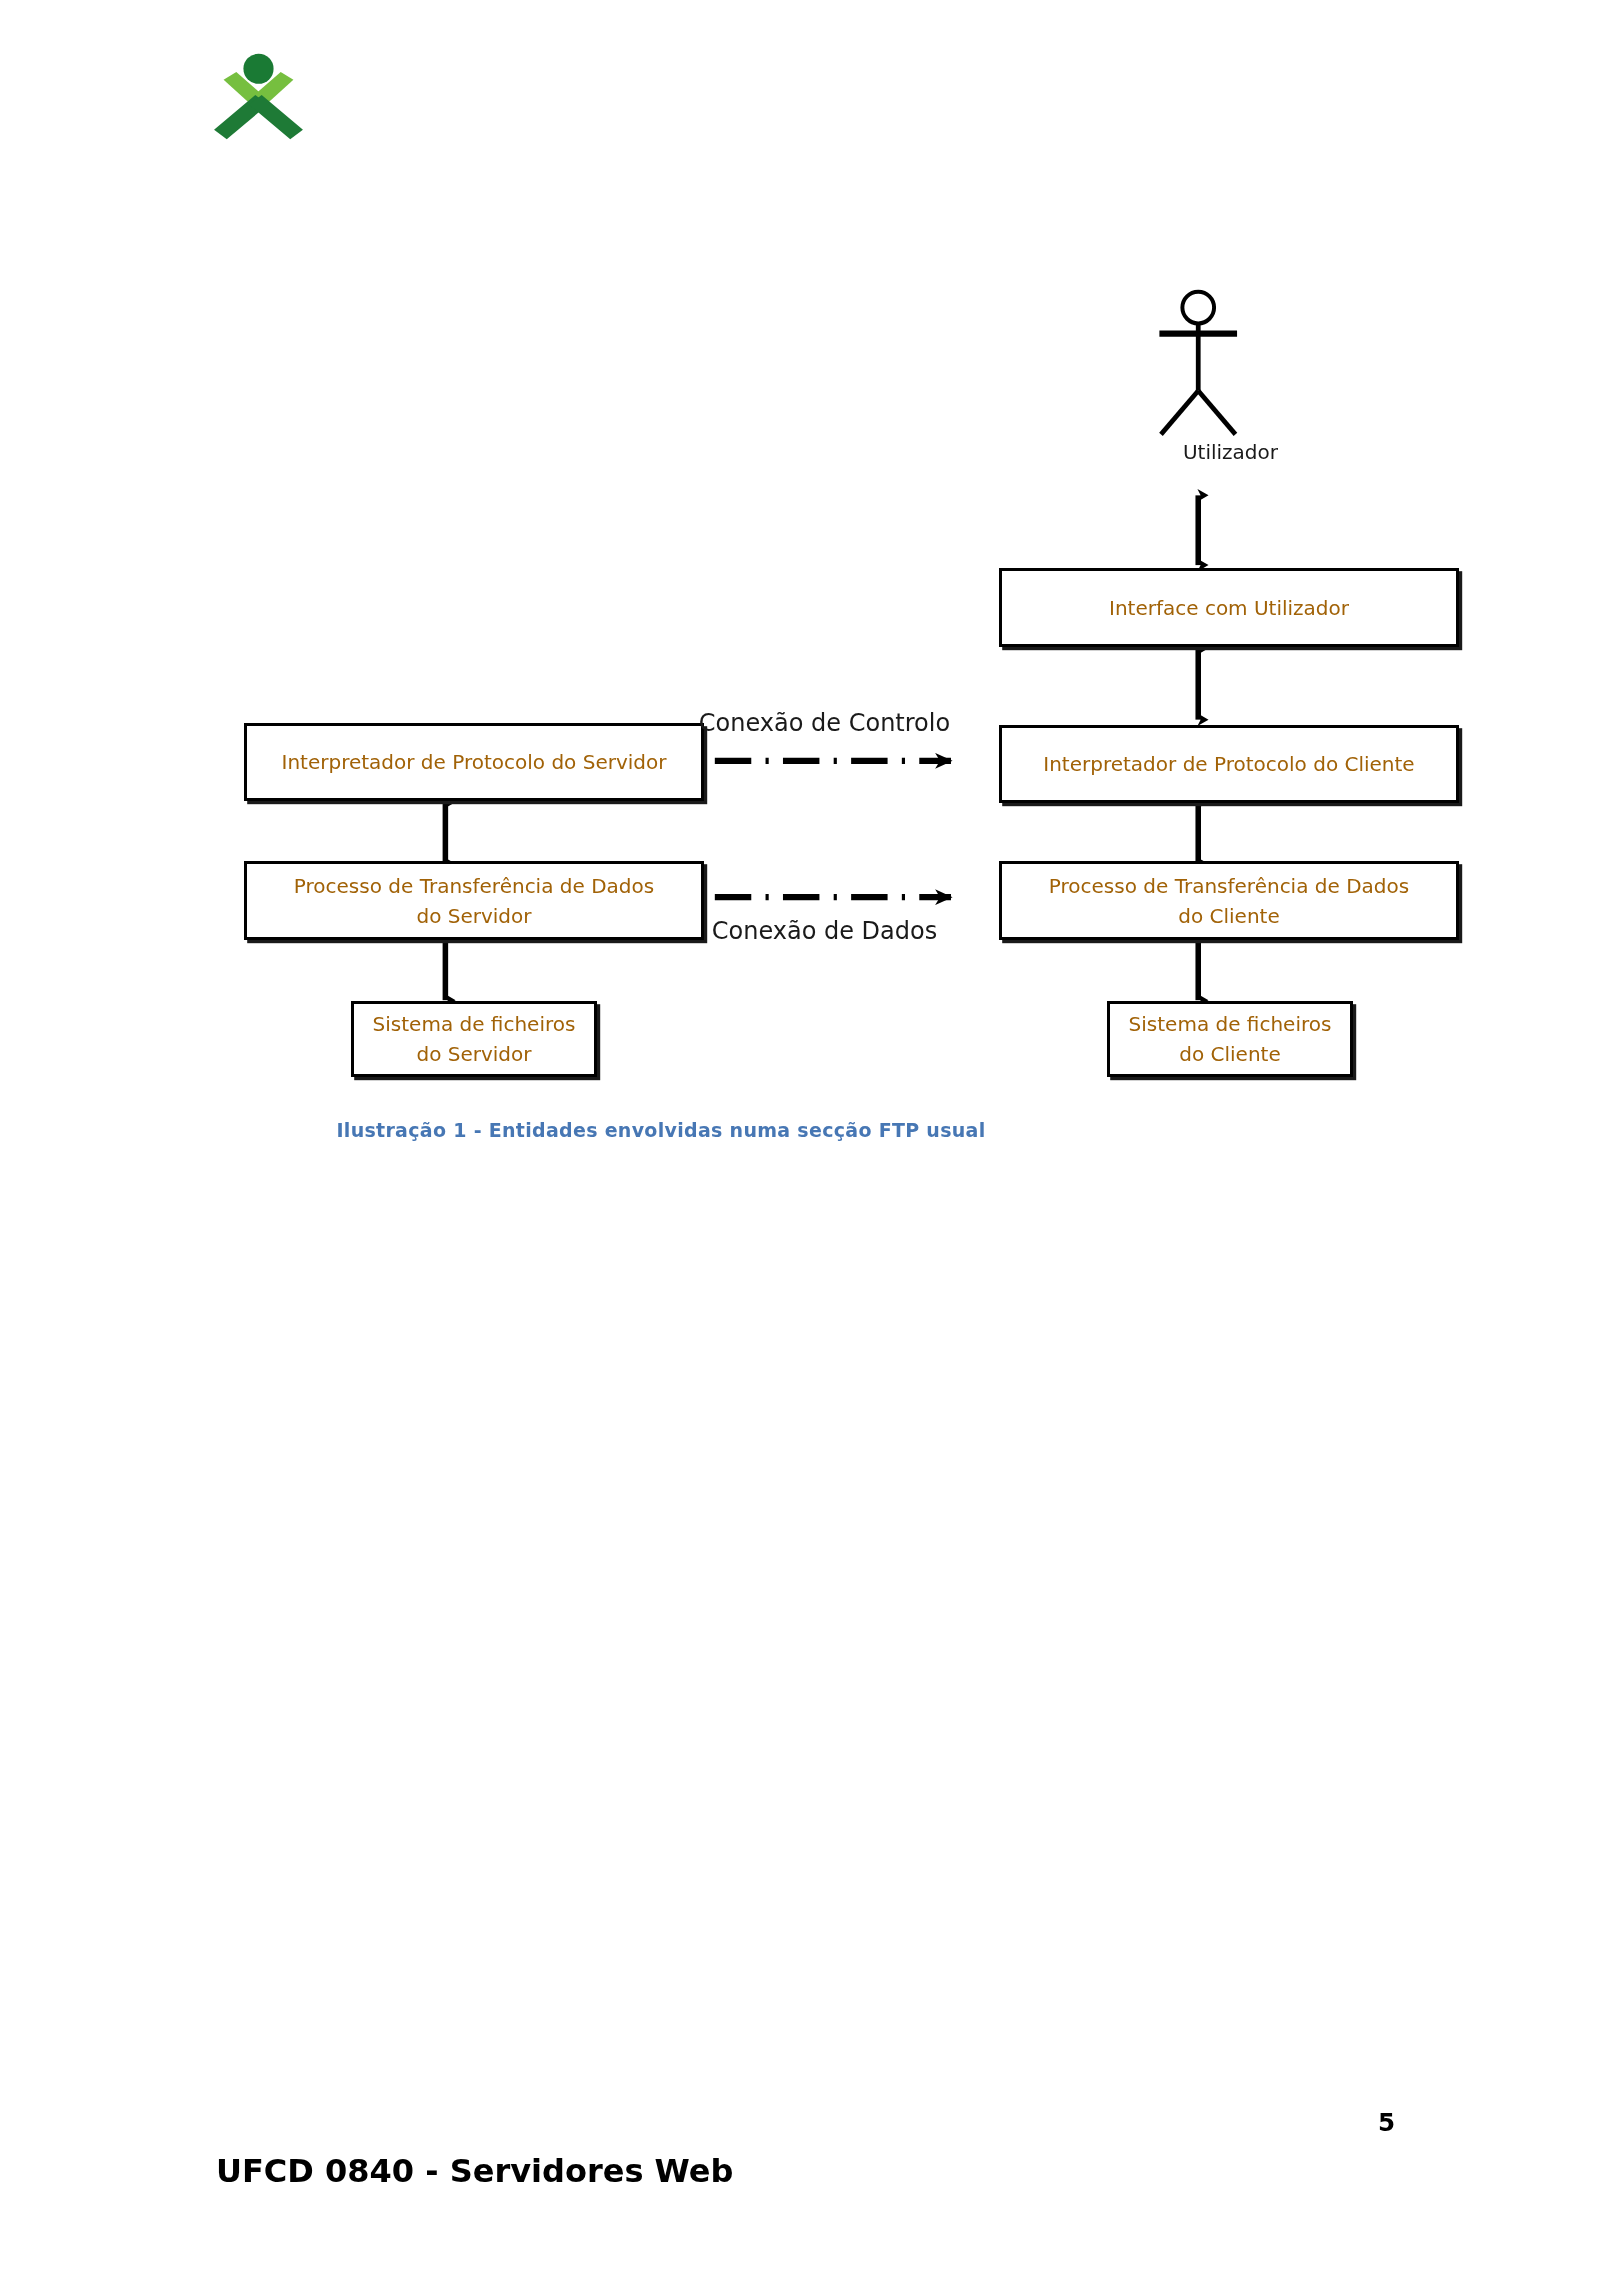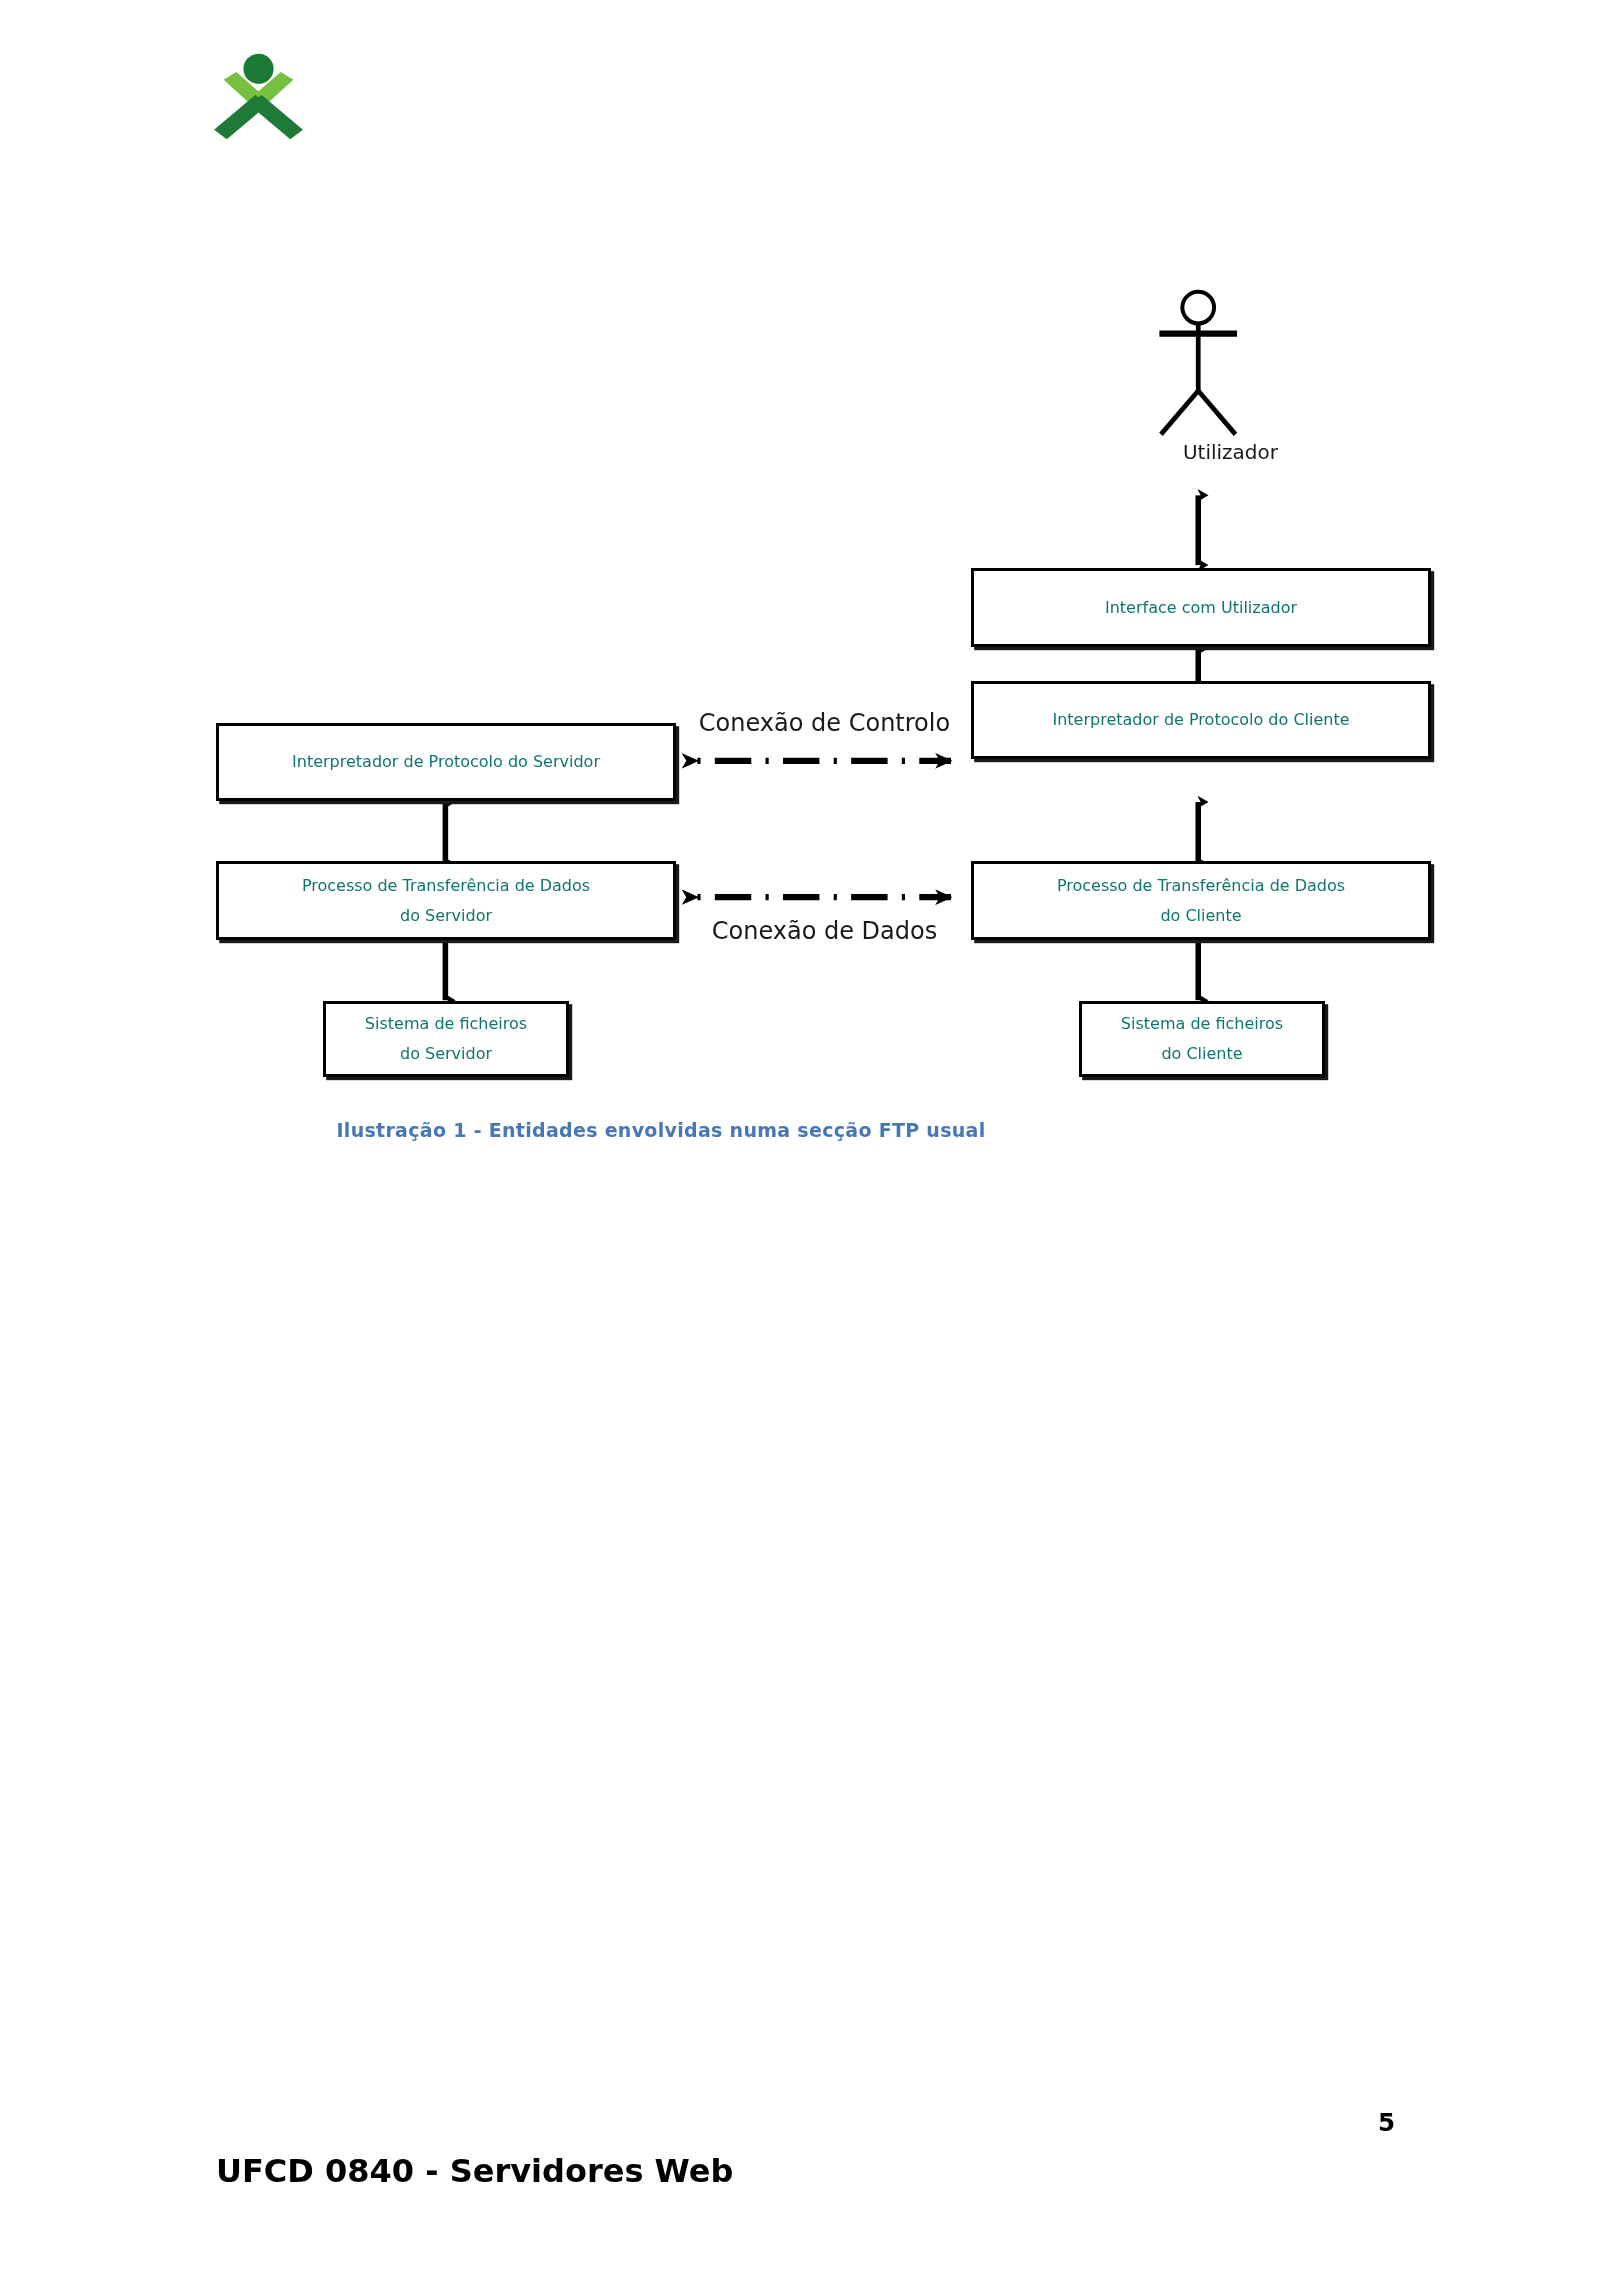--- a/index.html
+++ b/index.html
@@ -63,24 +63,25 @@
   .node-box {
     position: absolute;
     box-sizing: border-box;
     border: 3.2px solid #000000;
     background: #ffffff;
     display: flex;
     align-items: center;
     justify-content: center;
     text-align: center;
     font-family: "DejaVu Sans", sans-serif;
-    font-size: 16px;
+    font-size: 20px;
     line-height: 30px;
-    color: #0f766e;
+    color: #a16207;
     box-shadow: 3.2px 3.2px 0 0 #1a1a1a;
+    margin-left: 28px;
   }
   .node-label { display: block; padding: 0 8px; }
   .conn-label {
     position: absolute;
     font-family: "DejaVu Sans", sans-serif;
     font-size: 24px;
     color: #1a1a1a;
     white-space: nowrap;
     text-align: center;
   }
@@ -211,21 +212,21 @@
         <line x1="880" y1="1132" x2="1200" y2="1132" stroke="#000000" stroke-width="8" stroke-dasharray="4 18 46 18" marker-start="url(#ah-h)" marker-end="url(#ah-h)"></line>
       </g>
     </svg>
 
     <div class="actor-label" style="left:1119px; top:440px; width:159px;">Utilizador</div>
 
     <div class="node-box" style="left:971px; top:568px; width:460px; height:79px;">
       <span class="node-label">Interface com Utilizador</span>
     </div>
 
-    <div class="node-box" style="left:971px; top:681px; width:460px; height:78px;">
+    <div class="node-box" style="left:971px; top:725px; width:460px; height:78px;">
       <span class="node-label">Interpretador de Protocolo do Cliente</span>
     </div>
 
     <div class="node-box" style="left:971px; top:861px; width:460px; height:79px; flex-direction:column;">
       <span class="node-label">Processo de Transferência de Dados</span>
       <span class="node-label">do Cliente</span>
     </div>
 
     <div class="node-box" style="left:1079px; top:1001px; width:246px; height:76px; flex-direction:column;">
       <span class="node-label">Sistema de ficheiros</span>

